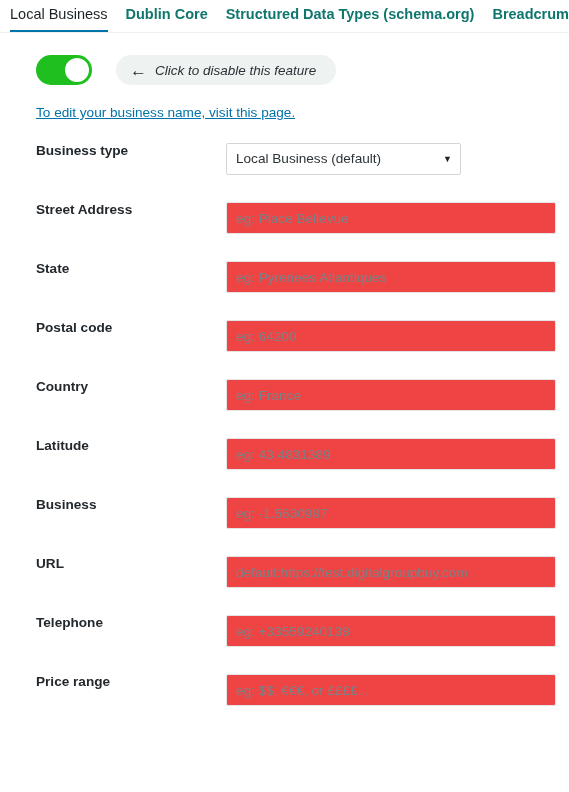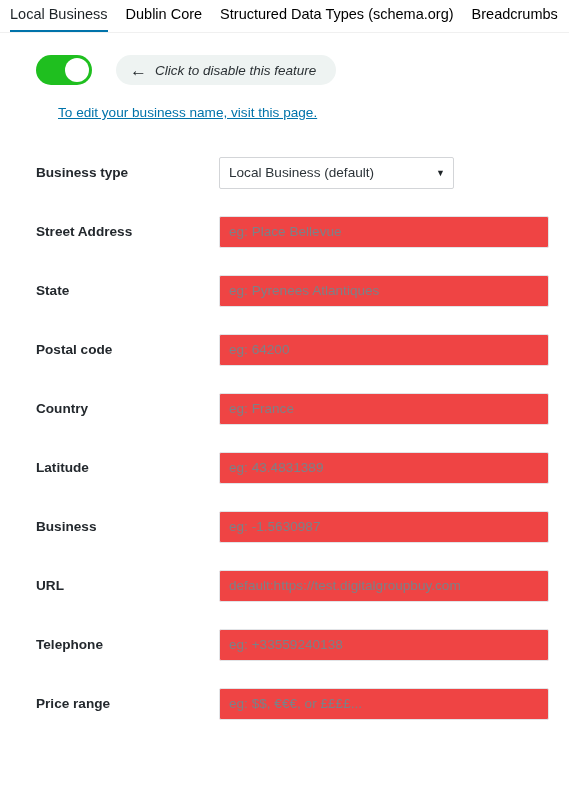--- a/index.html
+++ b/index.html
@@ -27,25 +27,26 @@
     position: absolute;
     left: 0; right: 0; bottom: 0;
     height: 1px;
     background: #f0f0f0;
   }
   .tab {
     display: inline-block;
     padding: 5px 0 9px 0;
     margin-right: 18px;
     font-size: 14.5px;
-    color: #000000;
+    color: #0f766e;
     line-height: 19px;
     vertical-align: top;
     position: relative;
     cursor: pointer;
+    font-weight: bold;
   }
   .tab:first-child { margin-left: 10px; }
   .tab.active {
     color: #1d2327;
     font-weight: normal;
   }
   .tab.active::after {
     content: "";
     position: absolute;
     left: 0; right: 0; bottom: 0;
@@ -98,39 +99,38 @@
     display: inline-block;
     margin-right: 8px;
     font-size: 17px;
     font-style: normal;
     line-height: 1;
     color: #1d2327;
   }
 
   .edit-link-row {
     padding: 18px 0 0 36px;
-    margin-left: 22px;
   }
   .edit-link {
     color: #0073aa;
     font-size: 13.6px;
     text-decoration: underline;
     cursor: pointer;
   }
 
   
   .fields {
     margin-top: 22px;
     width: 100%;
   }
   .field-row {
     display: flex;
-    align-items: center;
     height: 59px;
     width: 100%;
+    gap: 7px;
   }
   .field-label {
     width: 219px;
     flex: 0 0 219px;
     padding-left: 36px;
     font-size: 13.6px;
     font-weight: bold;
     color: #23282d;
   }
   .field-control {

